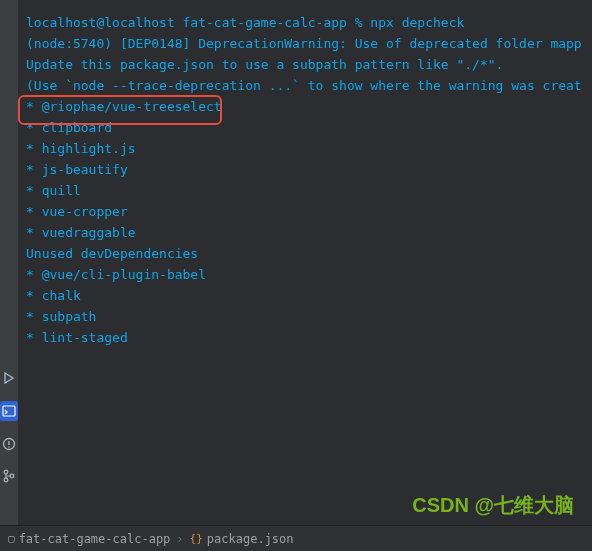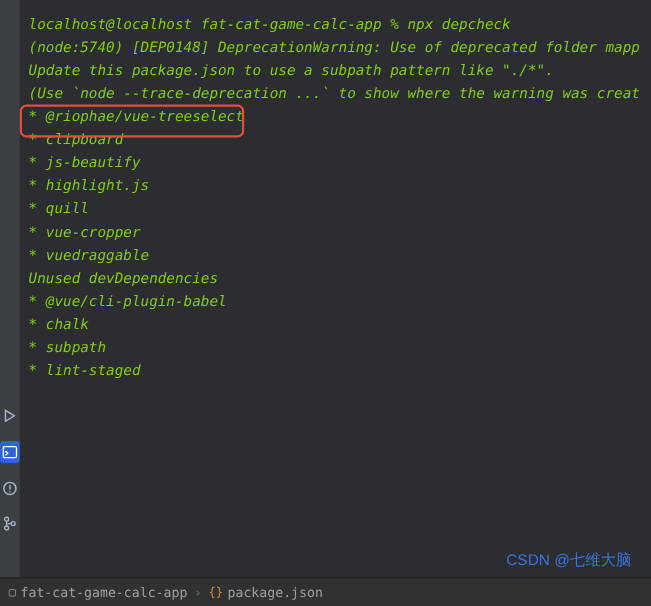--- a/index.html
+++ b/index.html
@@ -21,22 +21,21 @@
       position: absolute;
       left: 20px;
       top: 0;
       right: 0;
       bottom: 26px;
       padding: 12px 6px;
       line-height: 21px;
     }
     .line {
       white-space: pre;
-      color: #84cc16;
-      font-style: italic;
+      color: #0ea5e9;
     }
     .highlight-box {
       position: absolute;
       left: 18px;
       top: 95px;
       width: 204px;
       height: 30px;
       border: 2px solid #e74c3c;
       border-radius: 6px;
       pointer-events: none;
@@ -100,24 +99,25 @@
       color: #c98f3f;
       font-size: 11px;
     }
     .chevron {
       color: #6e6e6e;
     }
     .watermark {
       position: absolute;
       right: 18px;
       bottom: 32px;
-      color: #3b82f6;
-      font-size: 14px;
+      color: #84cc16;
+      font-size: 20px;
       font-family: sans-serif;
       opacity: 0.85;
+      font-weight: bold;
     }
   </style>
 </head>
 <body>
 
 <div class="left-icons">
   <div class="icon-btn">
     <svg width="14" height="14" viewBox="0 0 14 14">
         <path d="M3 2 L11 7 L3 12 Z" fill="none" stroke="#a9b7c6" stroke-width="1.3"></path>
       </svg>
@@ -145,22 +145,22 @@
   </div>
 </div>
 
 <div class="terminal">
   <div class="line">localhost@localhost fat-cat-game-calc-app % npx depcheck</div>
   <div class="line">(node:5740) [DEP0148] DeprecationWarning: Use of deprecated folder mapp</div>
   <div class="line">Update this package.json to use a subpath pattern like "./*".</div>
   <div class="line">(Use `node --trace-deprecation ...` to show where the warning was creat</div>
   <div class="line">* @riophae/vue-treeselect</div>
   <div class="line">* clipboard</div>
+  <div class="line">* highlight.js</div>
   <div class="line">* js-beautify</div>
-  <div class="line">* highlight.js</div>
   <div class="line">* quill</div>
   <div class="line">* vue-cropper</div>
   <div class="line">* vuedraggable</div>
   <div class="line">Unused devDependencies</div>
   <div class="line">* @vue/cli-plugin-babel</div>
   <div class="line">* chalk</div>
   <div class="line">* subpath</div>
   <div class="line">* lint-staged</div>
 </div>
 

